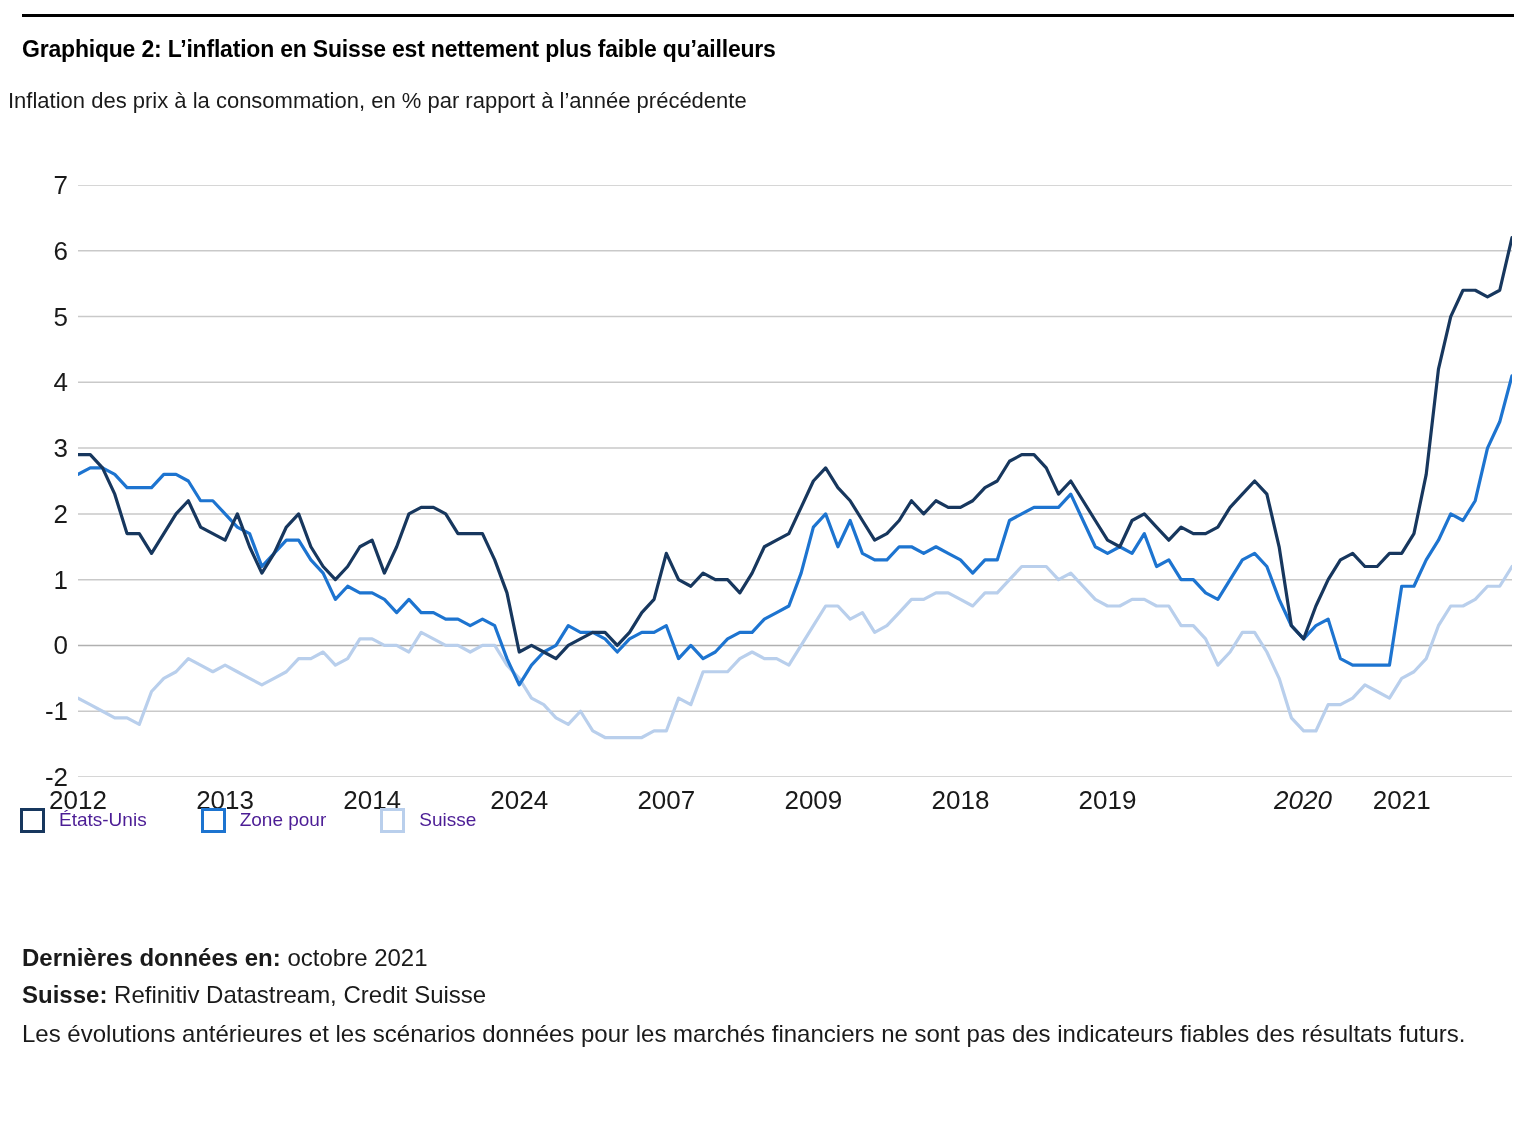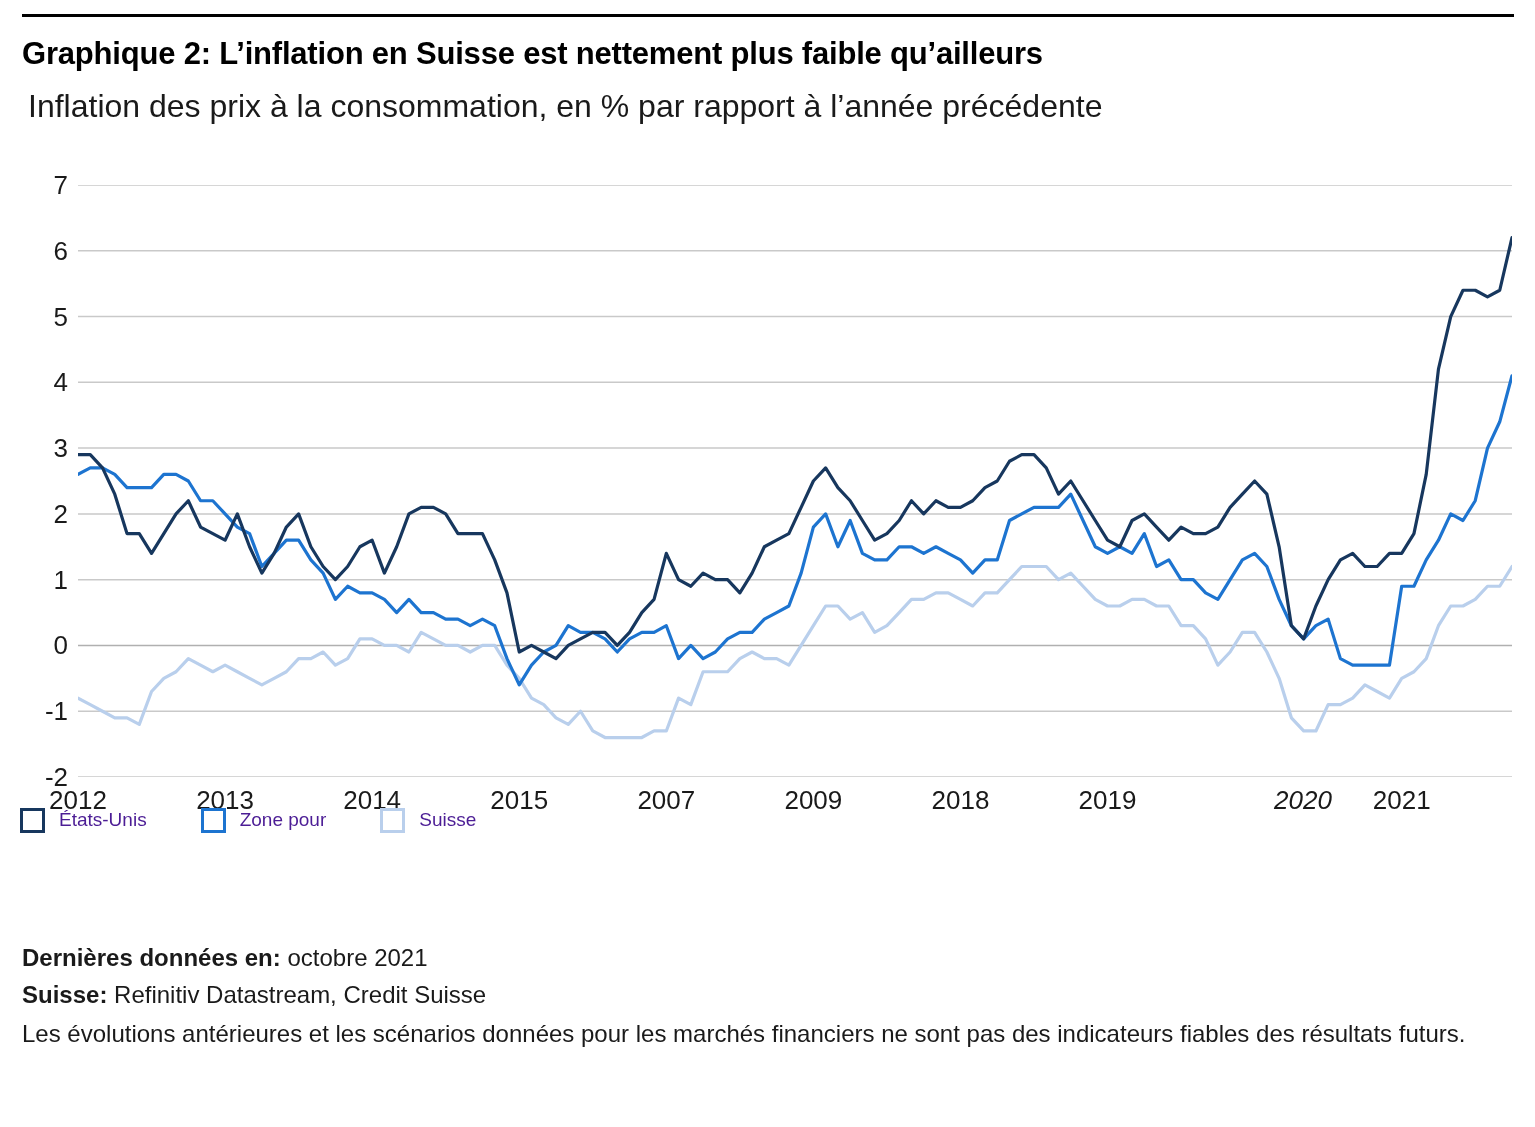--- a/index.html
+++ b/index.html
@@ -8,25 +8,25 @@
     font-family:"Liberation Sans", sans-serif;
     color:#1a1a1a;
     position:relative;
     overflow:hidden;
   }
   .toprule{
     position:absolute;left:22px;top:14px;width:1492px;height:3px;background:#000000;
   }
   .title{
     position:absolute;left:22px;top:36px;width:1480px;
-    font-size:31px;font-weight:bold;letter-spacing:-0.2px;color:#000;
+    font-size:23px;font-weight:bold;letter-spacing:-0.2px;color:#000;
   }
   .subtitle{
-    position:absolute;left:28px;top:88px;width:1480px;
-    font-size:32px;font-weight:normal;color:#1a1a1a;
+    position:absolute;left:8px;top:88px;width:1480px;
+    font-size:22px;font-weight:normal;color:#1a1a1a;
   }
   #chart-area{
     position:absolute;left:22px;top:160px;width:1492px;height:620px;
   }
   .plot{
     position:absolute;left:56px;top:25px;width:1434px;height:592px;
   }
   .ytick{
     position:absolute;right:0;transform:translateY(-50%);
     font-size:26px;color:#1a1a1a;text-align:right;white-space:nowrap;
@@ -100,21 +100,21 @@
         <line x1="1323.6923076923078" x2="1323.6923076923078" y1="592" y2="592" stroke="#c9c9c9"></line>
         <path d="M0.00 513.07 L12.26 519.64 L24.51 526.22 L36.77 532.80 L49.03 532.80 L61.28 539.38 L73.54 506.49 L85.79 493.33 L98.05 486.76 L110.31 473.60 L122.56 480.18 L134.82 486.76 L147.08 480.18 L159.33 486.76 L171.59 493.33 L183.85 499.91 L196.10 493.33 L208.36 486.76 L220.62 473.60 L232.87 473.60 L245.13 467.02 L257.38 480.18 L269.64 473.60 L281.90 453.87 L294.15 453.87 L306.41 460.44 L318.67 460.44 L330.92 467.02 L343.18 447.29 L355.44 453.87 L367.69 460.44 L379.95 460.44 L392.21 467.02 L404.46 460.44 L416.72 460.44 L428.97 480.18 L441.23 493.33 L453.49 513.07 L465.74 519.64 L478.00 532.80 L490.26 539.38 L502.51 526.22 L514.77 545.96 L527.03 552.53 L539.28 552.53 L551.54 552.53 L563.79 552.53 L576.05 545.96 L588.31 545.96 L600.56 513.07 L612.82 519.64 L625.08 486.76 L637.33 486.76 L649.59 486.76 L661.85 473.60 L674.10 467.02 L686.36 473.60 L698.62 473.60 L710.87 480.18 L723.13 460.44 L735.38 440.71 L747.64 420.98 L759.90 420.98 L772.15 434.13 L784.41 427.56 L796.67 447.29 L808.92 440.71 L821.18 427.56 L833.44 414.40 L845.69 414.40 L857.95 407.82 L870.21 407.82 L882.46 414.40 L894.72 420.98 L906.97 407.82 L919.23 407.82 L931.49 394.67 L943.74 381.51 L956.00 381.51 L968.26 381.51 L980.51 394.67 L992.77 388.09 L1005.03 401.24 L1017.28 414.40 L1029.54 420.98 L1041.79 420.98 L1054.05 414.40 L1066.31 414.40 L1078.56 420.98 L1090.82 420.98 L1103.08 440.71 L1115.33 440.71 L1127.59 453.87 L1139.85 480.18 L1152.10 467.02 L1164.36 447.29 L1176.62 447.29 L1188.87 467.02 L1201.13 493.33 L1213.38 532.80 L1225.64 545.96 L1237.90 545.96 L1250.15 519.64 L1262.41 519.64 L1274.67 513.07 L1286.92 499.91 L1299.18 506.49 L1311.44 513.07 L1323.69 493.33 L1335.95 486.76 L1348.21 473.60 L1360.46 440.71 L1372.72 420.98 L1384.97 420.98 L1397.23 414.40 L1409.49 401.24 L1421.74 401.24 L1434.00 381.51" fill="none" stroke="#b9cfec" stroke-width="3.2" stroke-linejoin="round" stroke-linecap="round"></path>
         <path d="M0.00 289.42 L12.26 282.84 L24.51 282.84 L36.77 289.42 L49.03 302.58 L61.28 302.58 L73.54 302.58 L85.79 289.42 L98.05 289.42 L110.31 296.00 L122.56 315.73 L134.82 315.73 L147.08 328.89 L159.33 342.04 L171.59 348.62 L183.85 381.51 L196.10 368.36 L208.36 355.20 L220.62 355.20 L232.87 374.93 L245.13 388.09 L257.38 414.40 L269.64 401.24 L281.90 407.82 L294.15 407.82 L306.41 414.40 L318.67 427.56 L330.92 414.40 L343.18 427.56 L355.44 427.56 L367.69 434.13 L379.95 434.13 L392.21 440.71 L404.46 434.13 L416.72 440.71 L428.97 473.60 L441.23 499.91 L453.49 480.18 L465.74 467.02 L478.00 460.44 L490.26 440.71 L502.51 447.29 L514.77 447.29 L527.03 453.87 L539.28 467.02 L551.54 453.87 L563.79 447.29 L576.05 447.29 L588.31 440.71 L600.56 473.60 L612.82 460.44 L625.08 473.60 L637.33 467.02 L649.59 453.87 L661.85 447.29 L674.10 447.29 L686.36 434.13 L698.62 427.56 L710.87 420.98 L723.13 388.09 L735.38 342.04 L747.64 328.89 L759.90 361.78 L772.15 335.47 L784.41 368.36 L796.67 374.93 L808.92 374.93 L821.18 361.78 L833.44 361.78 L845.69 368.36 L857.95 361.78 L870.21 368.36 L882.46 374.93 L894.72 388.09 L906.97 374.93 L919.23 374.93 L931.49 335.47 L943.74 328.89 L956.00 322.31 L968.26 322.31 L980.51 322.31 L992.77 309.16 L1005.03 335.47 L1017.28 361.78 L1029.54 368.36 L1041.79 361.78 L1054.05 368.36 L1066.31 348.62 L1078.56 381.51 L1090.82 374.93 L1103.08 394.67 L1115.33 394.67 L1127.59 407.82 L1139.85 414.40 L1152.10 394.67 L1164.36 374.93 L1176.62 368.36 L1188.87 381.51 L1201.13 414.40 L1213.38 440.71 L1225.64 453.87 L1237.90 440.71 L1250.15 434.13 L1262.41 473.60 L1274.67 480.18 L1286.92 480.18 L1299.18 480.18 L1311.44 480.18 L1323.69 401.24 L1335.95 401.24 L1348.21 374.93 L1360.46 355.20 L1372.72 328.89 L1384.97 335.47 L1397.23 315.73 L1409.49 263.11 L1421.74 236.80 L1434.00 190.76" fill="none" stroke="#1d74d0" stroke-width="3.2" stroke-linejoin="round" stroke-linecap="round"></path>
         <path d="M0.00 269.69 L12.26 269.69 L24.51 282.84 L36.77 309.16 L49.03 348.62 L61.28 348.62 L73.54 368.36 L85.79 348.62 L98.05 328.89 L110.31 315.73 L122.56 342.04 L134.82 348.62 L147.08 355.20 L159.33 328.89 L171.59 361.78 L183.85 388.09 L196.10 368.36 L208.36 342.04 L220.62 328.89 L232.87 361.78 L245.13 381.51 L257.38 394.67 L269.64 381.51 L281.90 361.78 L294.15 355.20 L306.41 388.09 L318.67 361.78 L330.92 328.89 L343.18 322.31 L355.44 322.31 L367.69 328.89 L379.95 348.62 L392.21 348.62 L404.46 348.62 L416.72 374.93 L428.97 407.82 L441.23 467.02 L453.49 460.44 L465.74 467.02 L478.00 473.60 L490.26 460.44 L502.51 453.87 L514.77 447.29 L527.03 447.29 L539.28 460.44 L551.54 447.29 L563.79 427.56 L576.05 414.40 L588.31 368.36 L600.56 394.67 L612.82 401.24 L625.08 388.09 L637.33 394.67 L649.59 394.67 L661.85 407.82 L674.10 388.09 L686.36 361.78 L698.62 355.20 L710.87 348.62 L723.13 322.31 L735.38 296.00 L747.64 282.84 L759.90 302.58 L772.15 315.73 L784.41 335.47 L796.67 355.20 L808.92 348.62 L821.18 335.47 L833.44 315.73 L845.69 328.89 L857.95 315.73 L870.21 322.31 L882.46 322.31 L894.72 315.73 L906.97 302.58 L919.23 296.00 L931.49 276.27 L943.74 269.69 L956.00 269.69 L968.26 282.84 L980.51 309.16 L992.77 296.00 L1005.03 315.73 L1017.28 335.47 L1029.54 355.20 L1041.79 361.78 L1054.05 335.47 L1066.31 328.89 L1078.56 342.04 L1090.82 355.20 L1103.08 342.04 L1115.33 348.62 L1127.59 348.62 L1139.85 342.04 L1152.10 322.31 L1164.36 309.16 L1176.62 296.00 L1188.87 309.16 L1201.13 361.78 L1213.38 440.71 L1225.64 453.87 L1237.90 420.98 L1250.15 394.67 L1262.41 374.93 L1274.67 368.36 L1286.92 381.51 L1299.18 381.51 L1311.44 368.36 L1323.69 368.36 L1335.95 348.62 L1348.21 289.42 L1360.46 184.18 L1372.72 131.56 L1384.97 105.24 L1397.23 105.24 L1409.49 111.82 L1421.74 105.24 L1434.00 52.62" fill="none" stroke="#17375e" stroke-width="3.2" stroke-linejoin="round" stroke-linecap="round"></path>
       </svg>
   </div>
   <div class="xlabels" id="xlabels">
       <div class="xtick" style="left: 0px;">2012</div>
       <div class="xtick" style="left: 147.077px;">2013</div>
       <div class="xtick" style="left: 294.154px;">2014</div>
-      <div class="xtick" style="left: 441.231px;">2015</div>
+      <div class="xtick" style="left: 441.231px;">2024</div>
       <div class="xtick" style="left: 588.308px;">2007</div>
       <div class="xtick" style="left: 735.385px;">2009</div>
       <div class="xtick" style="left: 882.462px;">2018</div>
       <div class="xtick" style="left: 1029.54px;">2019</div>
       <div class="xtick" style="left: 1225px; font-style: italic;">2020</div>
       <div class="xtick" style="left: 1323.69px;">2021</div>
     </div>
 </div>
 
 <div class="legend" id="legend">

